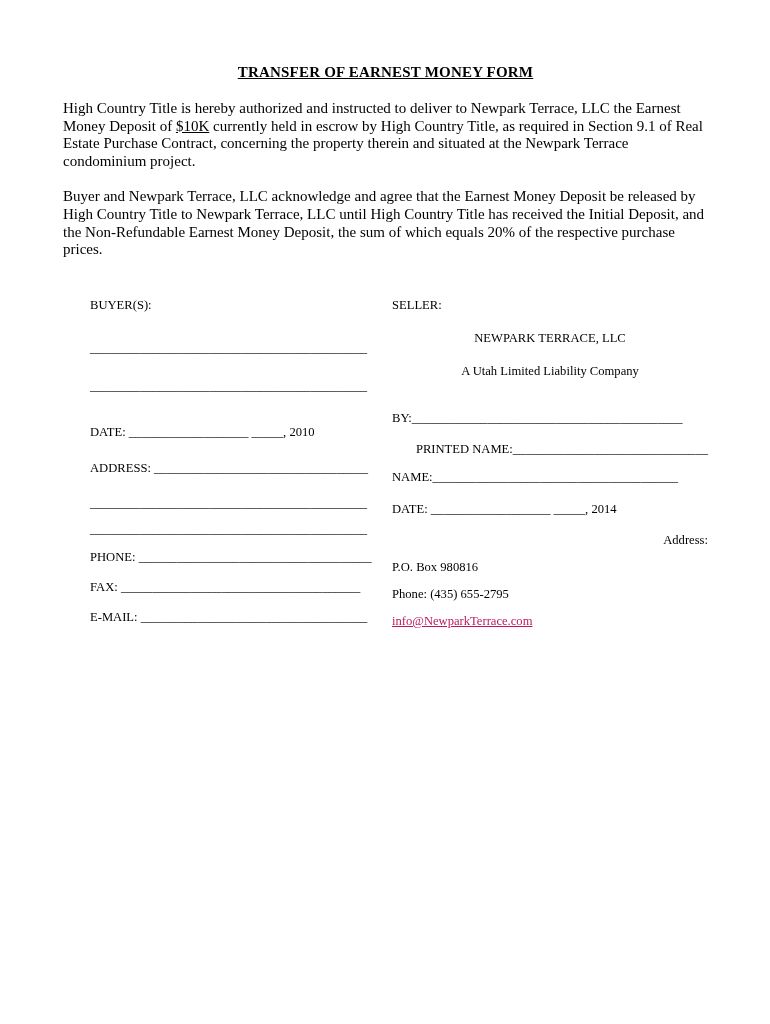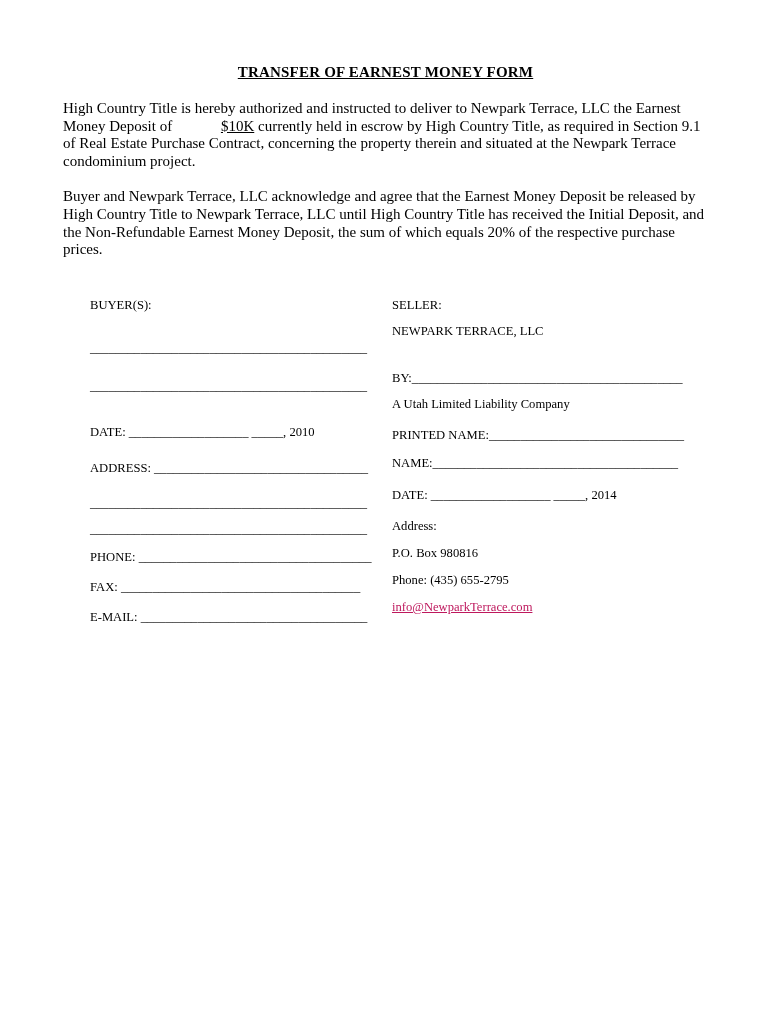--- a/index.html
+++ b/index.html
@@ -20,45 +20,45 @@
     text-decoration: underline;
     text-align: center;
     margin-bottom: 19px;
     letter-spacing: 0.2px;
   }
   .para {
     font-size: 15px;
     line-height: 17.6px;
     margin-bottom: 18px;
   }
-  .amount { text-decoration: underline; margin-left: 45px; }
+  .amount { text-decoration: underline; }
   .columns {
     display: flex;
     margin-top: 27px;
     font-size: 12.6px;
     line-height: 15px;
   }
   .col-buyer {
     flex: none;
     width: 302px;
     margin-left: 27px;
   }
   .col-seller { flex: 1; }
   .line { white-space: nowrap; margin-top: 12px; }
   .link {
     color: #be185d;
     text-decoration: underline;
     cursor: pointer;
   }
   
-  .mt-xs { margin-top: 11px; }
+  .mt-xs { margin-top: 18px; text-align: center; }
   .mt-11 { margin-top: 11px; }
   .mt-13 { margin-top: 13px; }
   .mt-15 { margin-top: 15px; }
-  .mt-16 { margin-top: 16px; }
+  .mt-16 { margin-top: 16px; text-align: right; }
   .mt-17 { margin-top: 17px; }
   .mt-20 { margin-top: 20px; }
   .mt-21 { margin-top: 21px; }
   .mt-23 { margin-top: 23px; }
   .mt-28 { margin-top: 28px; }
   .mt-31 { margin-top: 31px; }
   .mt-32 { margin-top: 32px; }
 </style>
 </head>
 <body>
@@ -82,22 +82,22 @@
       <div class="line mt-20">____________________________________________</div>
       <div class="line mt-11">____________________________________________</div>
       <div class="line mt-13">PHONE: _____________________________________</div>
       <div class="line mt-15">FAX: ______________________________________</div>
       <div class="line mt-15">E-MAIL: ____________________________________</div>
     </div>
 
     <div class="col-seller">
       <div class="line">SELLER:</div>
       <div class="line mt-xs">NEWPARK TERRACE, LLC</div>
+      <div class="line mt-xs">A Utah Limited Liability Company</div>
       <div class="line mt-32">BY:___________________________________________</div>
-      <div class="line mt-xs">A Utah Limited Liability Company</div>
       <div class="line mt-16">PRINTED NAME:_______________________________</div>
       <div class="line mt-13">NAME:_______________________________________</div>
       <div class="line mt-17">DATE: ___________________ _____, 2014</div>
       <div class="line mt-16">Address:</div>
       <div class="line">P.O. Box 980816</div>
       <div class="line">Phone: (435) 655-2795</div>
       <div class="line"><a class="link">info@NewparkTerrace.com</a></div>
     </div>
 
   </div>

